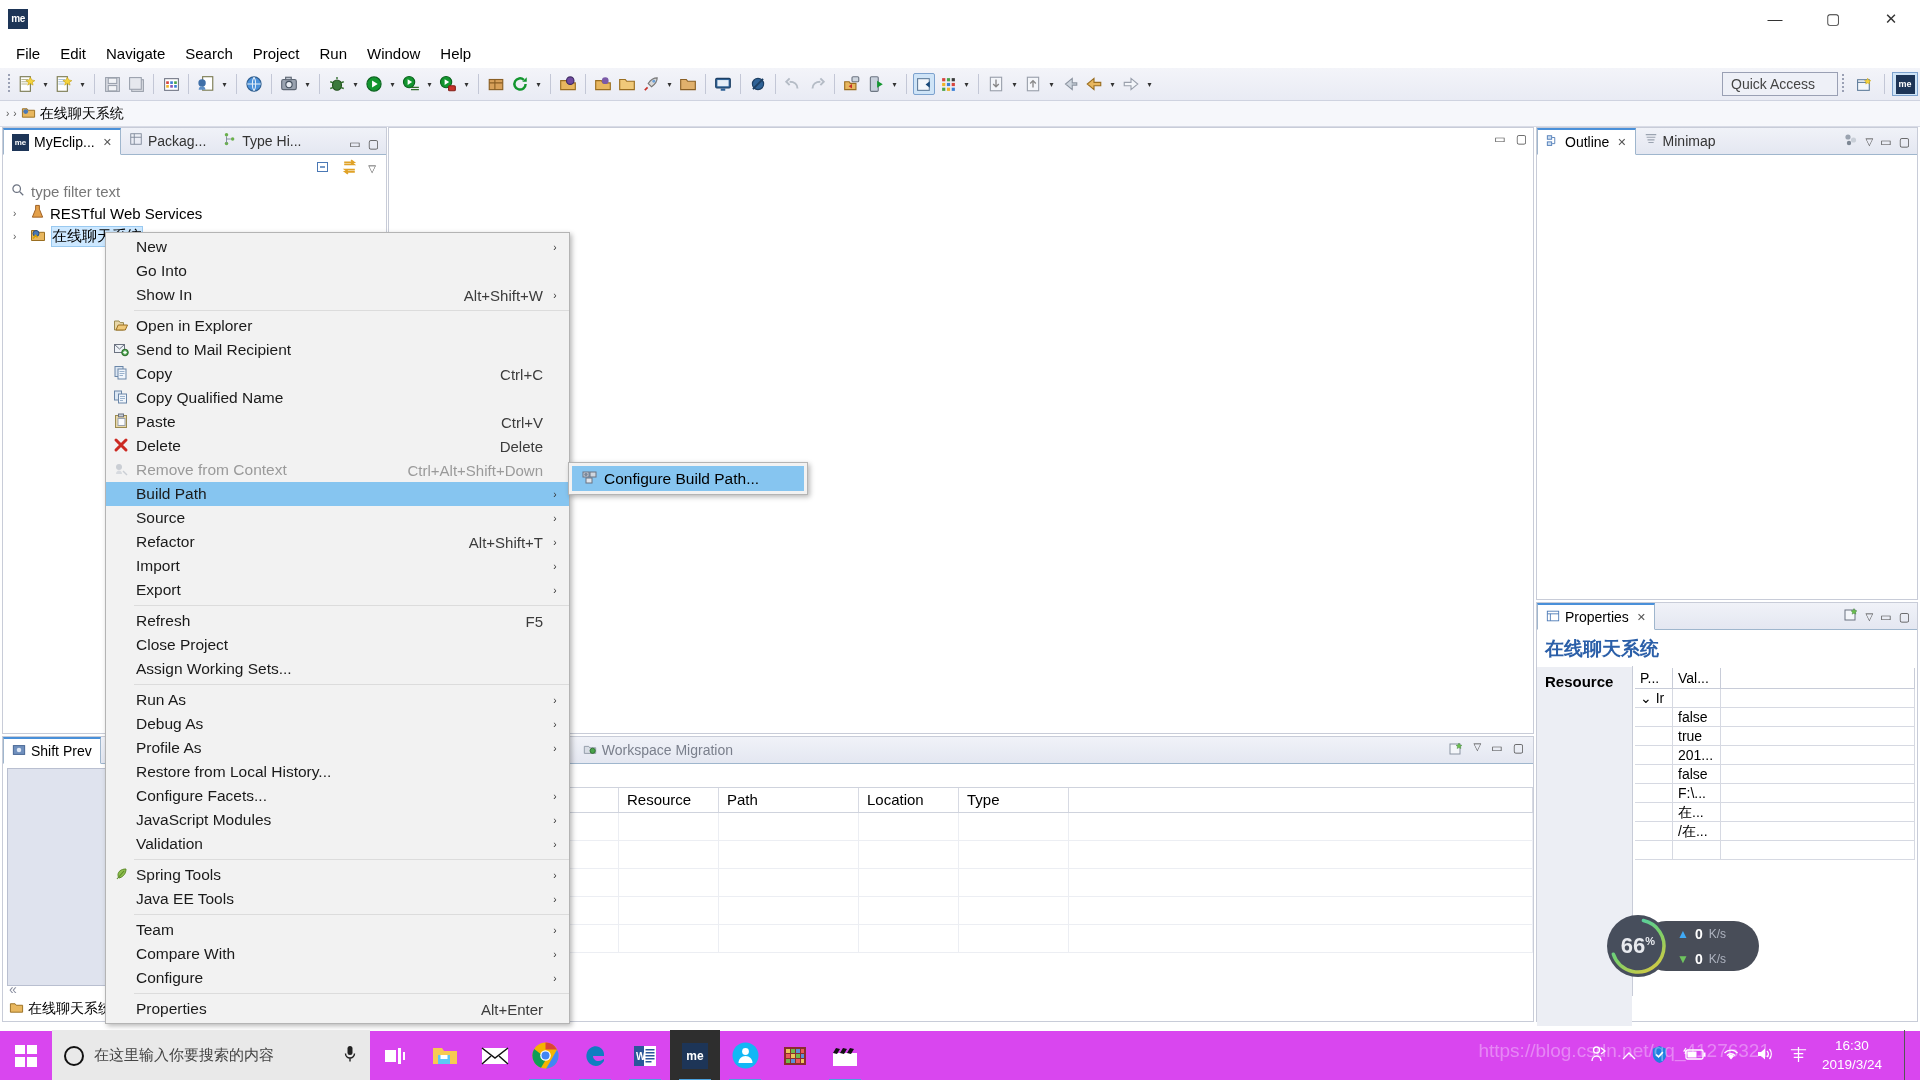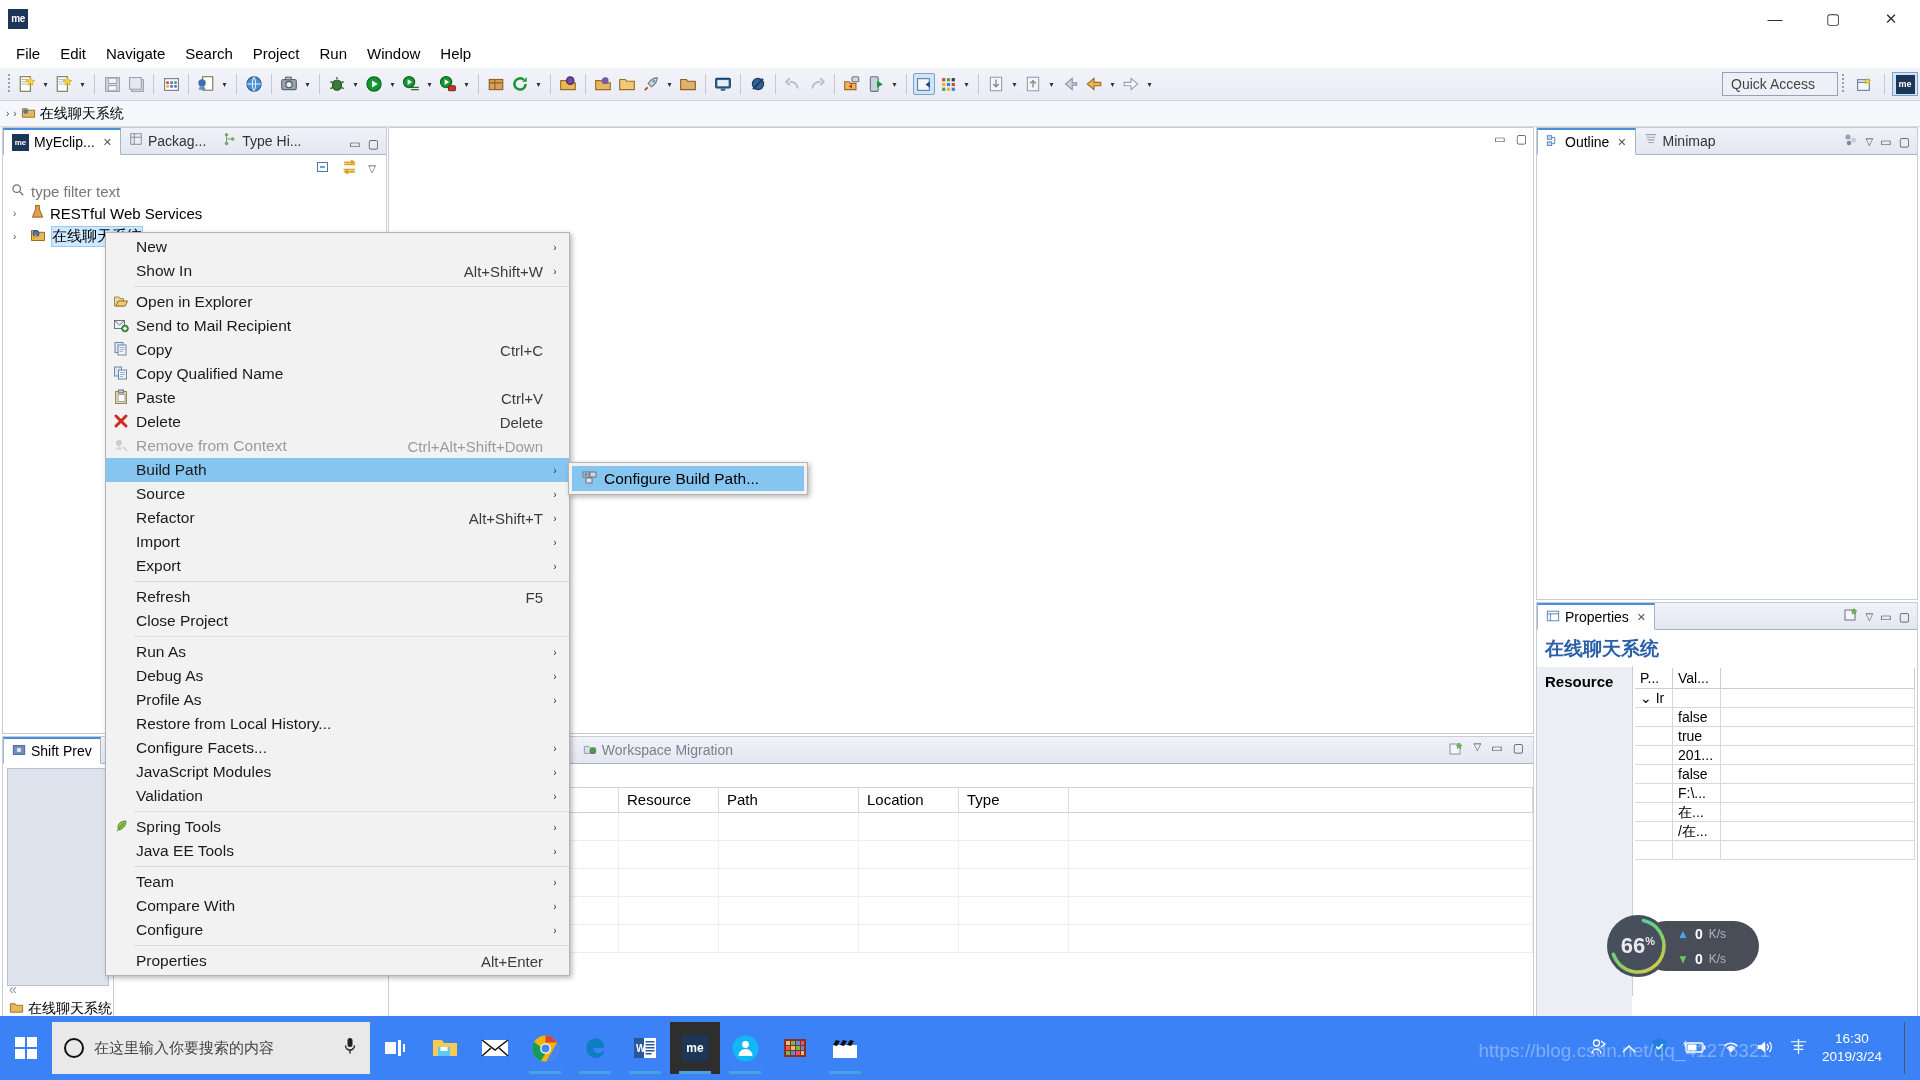--- a/index.html
+++ b/index.html
@@ -210,22 +210,22 @@
   .net-unit { color:#aeb4c0; font-size:12px; }
   .net-circle {
     position:absolute; left:0; top:0; width:62px; height:62px; border-radius:50%;
     background:#474e5c; display:flex; align-items:center; justify-content:center;
   }
   .net-pct { color:#e8eaef; font-size:22px; font-weight:600; }
   .net-pct sup { font-size:11px; }
 
   
   .taskbar {
-    position:absolute; left:0; bottom:0; width:1920px; height:64px;
-    background:#3b82f6; display:flex; align-items:center; z-index:70;
+    position:absolute; left:0; bottom:0; width:1920px; height:49px;
+    background:#d946ef; display:flex; align-items:center; z-index:70;
   }
   .start-btn { width:52px;height:52px;display:flex;align-items:center;justify-content:center; }
   .win-logo { width:22px;height:22px; display:grid; grid-template-columns:1fr 1fr; grid-template-rows:1fr 1fr; gap:2.5px;}
   .win-logo i { background:#fff; display:block; }
   .search-box {
     width:318px; height:52px; background:#e9e9e9; display:flex; align-items:center; gap:10px; padding:0 12px;
   }
   .search-ring { width:20px;height:20px;border:2.5px solid #111;border-radius:50%; }
   .search-ph { font-size:15px; color:#444; flex:1; }
   .mic { font-size:16px; color:#222; }
@@ -894,20 +894,26 @@
   <div class="ctxmenu">
 
     <div class="cm-item">
       <span class="ic"></span>
       <span class="lb">New</span>
       <span class="acc"></span>
       <span class="sub">›</span>
     </div>
     <div class="cm-item">
       <span class="ic"></span>
+      <span class="lb">Go Into</span>
+      <span class="acc"></span>
+      <span class="sub"></span>
+    </div>
+    <div class="cm-item">
+      <span class="ic"></span>
       <span class="lb">Show In</span>
       <span class="acc">Alt+Shift+W</span>
       <span class="sub">›</span>
     </div>
 
     <div class="cm-sep"></div>
 
     <div class="cm-item">
       <span class="ic">
         <svg width="16" height="16" viewBox="0 0 16 16">
@@ -1025,20 +1031,26 @@
 
     <div class="cm-item">
       <span class="ic"></span>
       <span class="lb">Refresh</span>
       <span class="acc">F5</span>
       <span class="sub"></span>
     </div>
     <div class="cm-item">
       <span class="ic"></span>
       <span class="lb">Close Project</span>
+      <span class="acc"></span>
+      <span class="sub"></span>
+    </div>
+    <div class="cm-item">
+      <span class="ic"></span>
+      <span class="lb">Assign Working Sets...</span>
       <span class="acc"></span>
       <span class="sub"></span>
     </div>
 
     <div class="cm-sep"></div>
 
     <div class="cm-item">
       <span class="ic"></span>
       <span class="lb">Run As</span>
       <span class="acc"></span>

